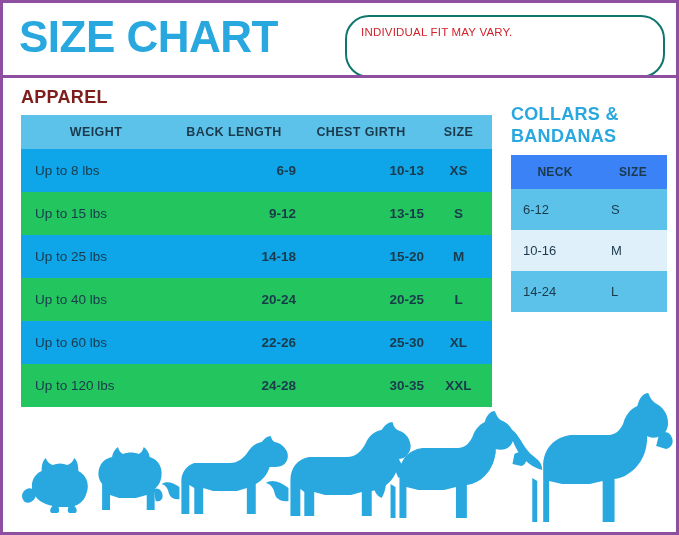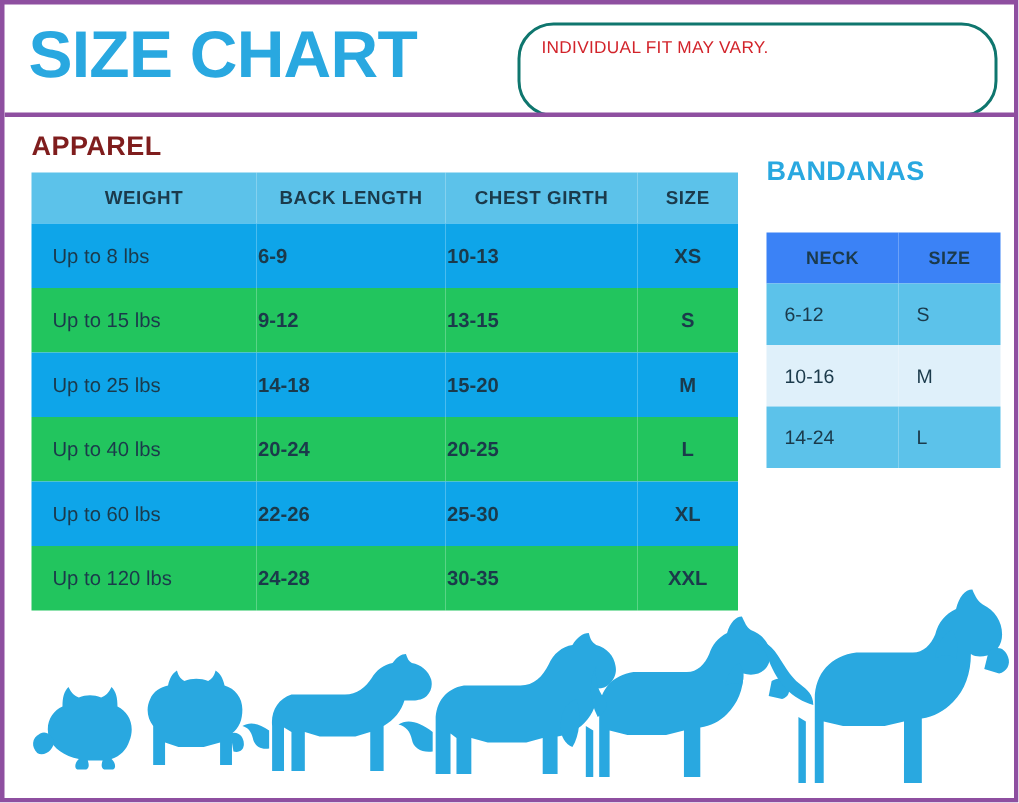--- a/index.html
+++ b/index.html
@@ -106,21 +106,21 @@
     color: #1b3a4b;
   }
   .apparel-table tr.odd td { background: #22c55e; }
   .apparel-table tr.even td { background: #0ea5e9; }
   .apparel-table td.weight {
     text-align: left;
     padding-left: 14px;
     font-weight: normal;
   }
   .apparel-table td.mid {
-    text-align: left;
+    text-align: right;
     font-weight: bold;
   }
   .apparel-table td.size {
     text-align: center;
     font-weight: bold;
   }
   .col-w { width: 148px; }
   .col-b { width: 124px; }
   .col-c { width: 126px; }
   .col-s { width: 65px; }
@@ -221,20 +221,21 @@
       <tr class="odd">
         <td class="weight">Up to 120 lbs</td>
         <td class="mid">24-28</td>
         <td class="mid">30-35</td>
         <td class="size">XXL</td>
       </tr>
     </tbody>
   </table>
 
   <div class="collars-heading">
+    <div>COLLARS &amp;</div>
     <div>BANDANAS</div>
   </div>
 
   <table class="collars-table">
     <thead>
       <tr>
         <th class="ccol-n">NECK</th>
         <th class="ccol-s">SIZE</th>
       </tr>
     </thead>

